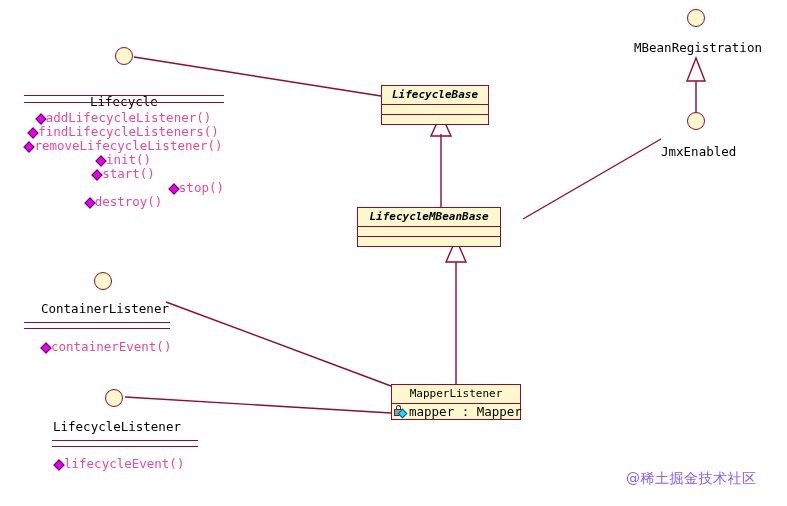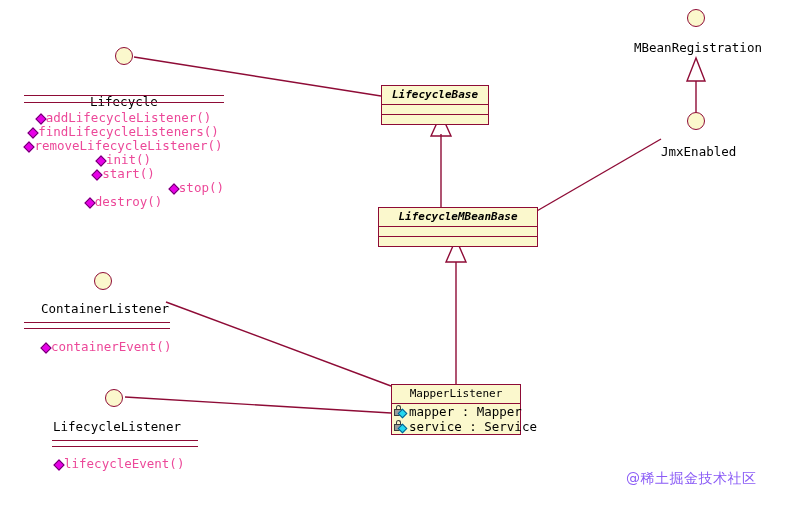--- a/index.html
+++ b/index.html
@@ -250,40 +250,35 @@
   </div>
 
   <div class="cbox" style="left:381px; top:85px; width:108px;">
     <div class="cbox-title abstract">LifecycleBase</div>
     <div class="cbox-sep"></div>
     <div class="cbox-compart"></div>
     <div class="cbox-sep"></div>
     <div class="cbox-compart"></div>
   </div>
 
-  <div class="cbox" style="left:378px; top:207px; width:160px;">
+  <div class="cbox" style="left:357px; top:207px; width:144px;">
     <div class="cbox-title abstract">LifecycleMBeanBase</div>
     <div class="cbox-sep"></div>
     <div class="cbox-compart"></div>
     <div class="cbox-sep"></div>
     <div class="cbox-compart"></div>
   </div>
 
   <div class="cbox" style="left:391px; top:384px; width:130px;">
     <div class="cbox-title">MapperListener</div>
     <div class="cbox-sep"></div>
     <div class="cbox-compart cbox-attrs">
       <div class="attr-row">
         <span class="lockdia">
           <span class="shackle"></span><span class="body"></span><span class="dpriv"></span>
         </span><span>mapper : Mapper</span>
       </div>
-      <div class="attr-row">
-        <span class="lockdia">
-          <span class="shackle"></span><span class="body"></span><span class="dpriv"></span>
-        </span><span>service : Service</span>
-      </div>
     </div>
   </div>
 
   <div class="watermark" style="left:626px; top:470px;">@稀土掘金技术社区</div>
 
 </div>
 
 </body></html>

